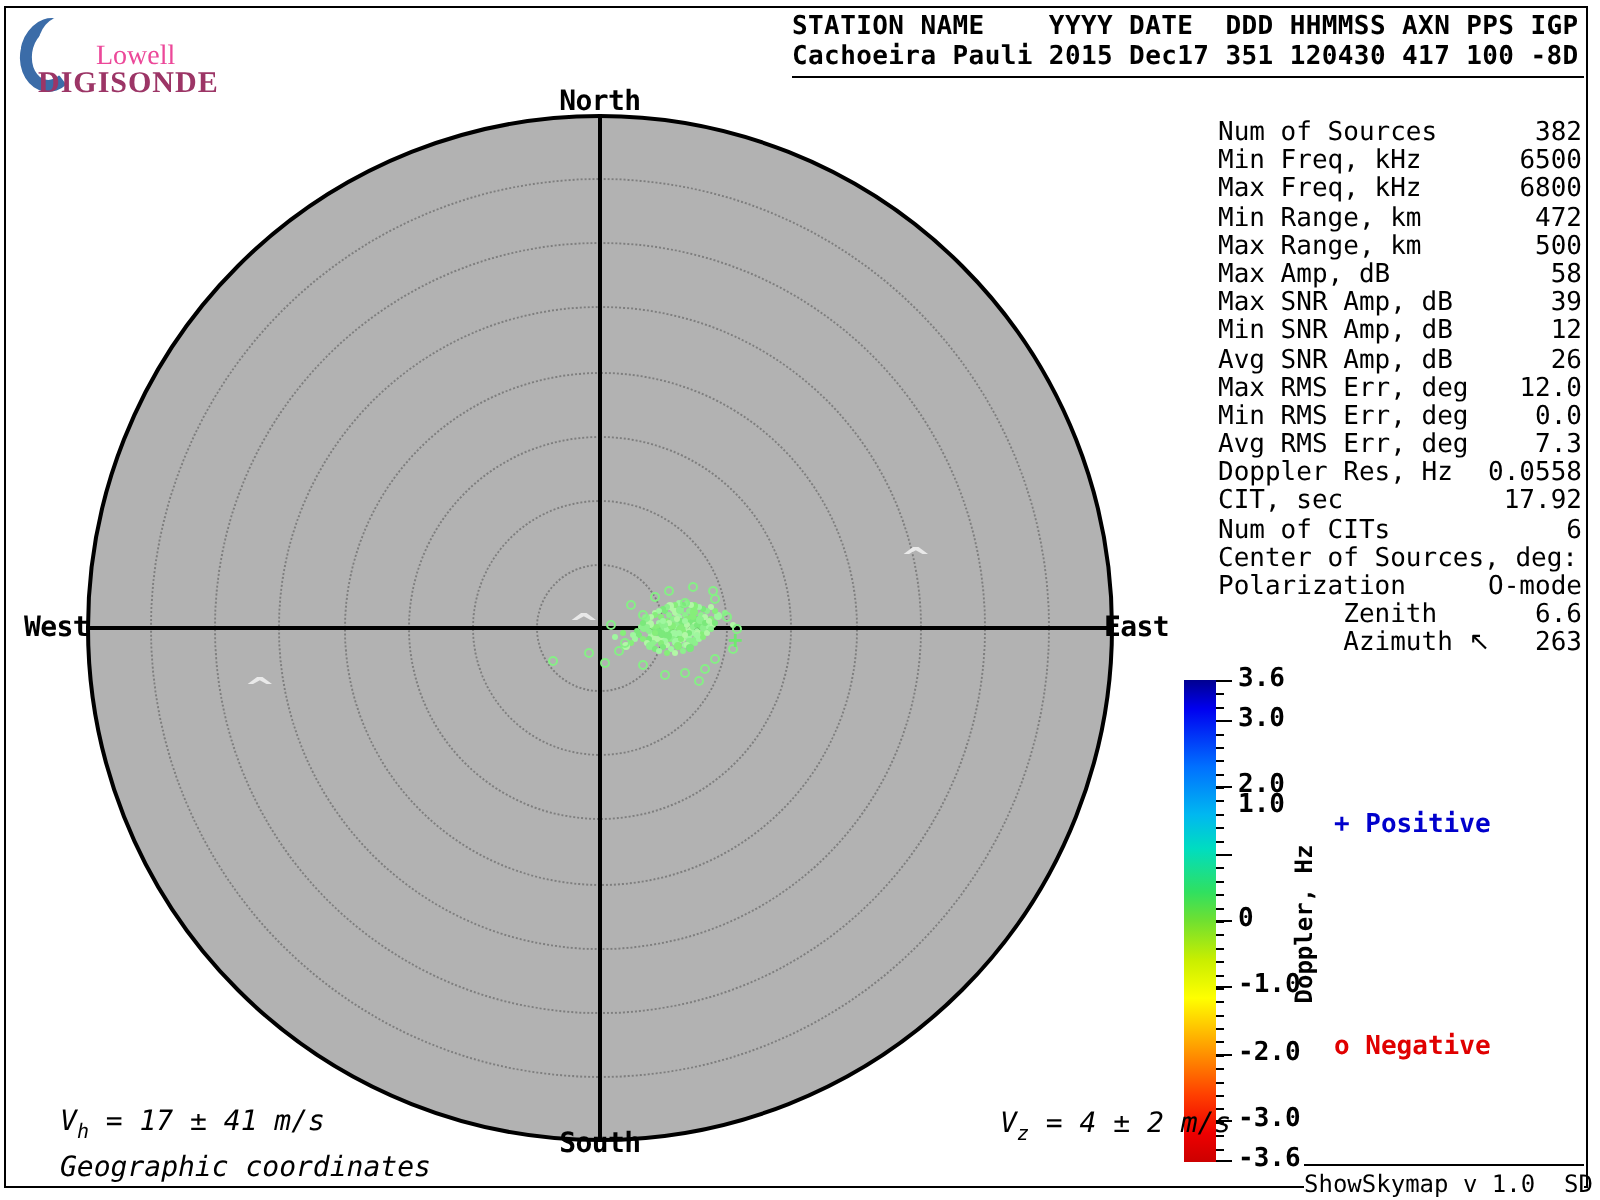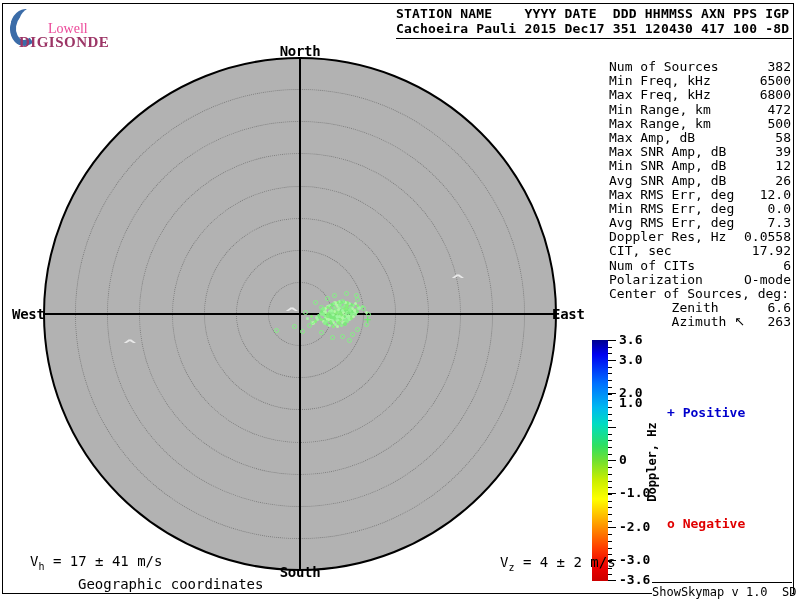--- a/index.html
+++ b/index.html
@@ -61,24 +61,24 @@
           background:repeating-linear-gradient(to bottom, #000 0px, #000 1px, transparent 1px, transparent 6.694px); }
   .cbar-tick { position:absolute; left:608px; width:8px; height:1px; background:#000; }
   .cbar-lab { position:absolute; left:619px; font-size:13px; font-weight:bold; line-height:14px; }
   .cbar-title { position:absolute; left:652px; top:462px; transform:translate(-50%,-50%) rotate(-90deg);
                 white-space:nowrap; font-size:12px; font-weight:bold; }
 
   .legend-pos { position:absolute; left:667px; top:405px; font-size:13px; font-weight:bold; }
   .legend-neg { position:absolute; left:667px; top:516px; font-size:13px; font-weight:bold; }
 
   
-  .foot { position:absolute; font-size:14px; white-space:pre; }
+  .foot { position:absolute; font-size:14px; font-style:italic; white-space:pre; }
   .foot sub { font-size:10px; }
   .f-vh  { left:30px;  top:553px; }
-  .f-geo { left:30px;  top:576px;margin-left:48px; }
+  .f-geo { left:30px;  top:576px; }
   .f-vz  { left:500px; top:554px; }
   .f-zen { left:418px; top:578px; }
   .version-box { position:absolute; left:652px; top:582px; width:140px; height:18px;
                  background:#fff; border-top:1px solid #000; font-size:12px;
                  text-align:right; padding:2px 2px 0 0; white-space:pre; }
   .arrow-glyph { font-family:"DejaVu Sans","Liberation Sans",sans-serif; }
 </style>
 </head>
 <body>
 
@@ -106,22 +106,22 @@
       <div class="stat-row"><span class="lab">Max Amp, dB</span><span class="val">58</span></div>
       <div class="stat-row"><span class="lab">Max SNR Amp, dB</span><span class="val">39</span></div>
       <div class="stat-row"><span class="lab">Min SNR Amp, dB</span><span class="val">12</span></div>
       <div class="stat-row"><span class="lab">Avg SNR Amp, dB</span><span class="val">26</span></div>
       <div class="stat-row"><span class="lab">Max RMS Err, deg</span><span class="val">12.0</span></div>
       <div class="stat-row"><span class="lab">Min RMS Err, deg</span><span class="val">0.0</span></div>
       <div class="stat-row"><span class="lab">Avg RMS Err, deg</span><span class="val">7.3</span></div>
       <div class="stat-row"><span class="lab">Doppler Res, Hz</span><span class="val">0.0558</span></div>
       <div class="stat-row"><span class="lab">CIT, sec</span><span class="val">17.92</span></div>
       <div class="stat-row"><span class="lab">Num of CITs</span><span class="val">6</span></div>
+      <div class="stat-row"><span class="lab">Center of Sources, deg:</span><span class="val"></span></div>
       <div class="stat-row"><span class="lab">Polarization</span><span class="val">O-mode</span></div>
-      <div class="stat-row"><span class="lab">Center of Sources, deg:</span><span class="val"></span></div>
       <div class="stat-row"><span class="lab">        Zenith</span><span class="val">6.6</span></div>
       <div class="stat-row"><span class="lab">        Azimuth <span class="arrow-glyph">↖</span></span><span class="val">263</span></div>
     </div>
 
   <div class="sky-circle"></div>
   <div id="grid-layer">
       <div class="grid-circle" style="left: 267.875px; top: 281.875px; width: 64.25px; height: 64.25px;"></div>
       <div class="grid-circle" style="left: 235.75px; top: 249.75px; width: 128.5px; height: 128.5px;"></div>
       <div class="grid-circle" style="left: 203.625px; top: 217.625px; width: 192.75px; height: 192.75px;"></div>
       <div class="grid-circle" style="left: 171.5px; top: 185.5px; width: 257px; height: 257px;"></div>

